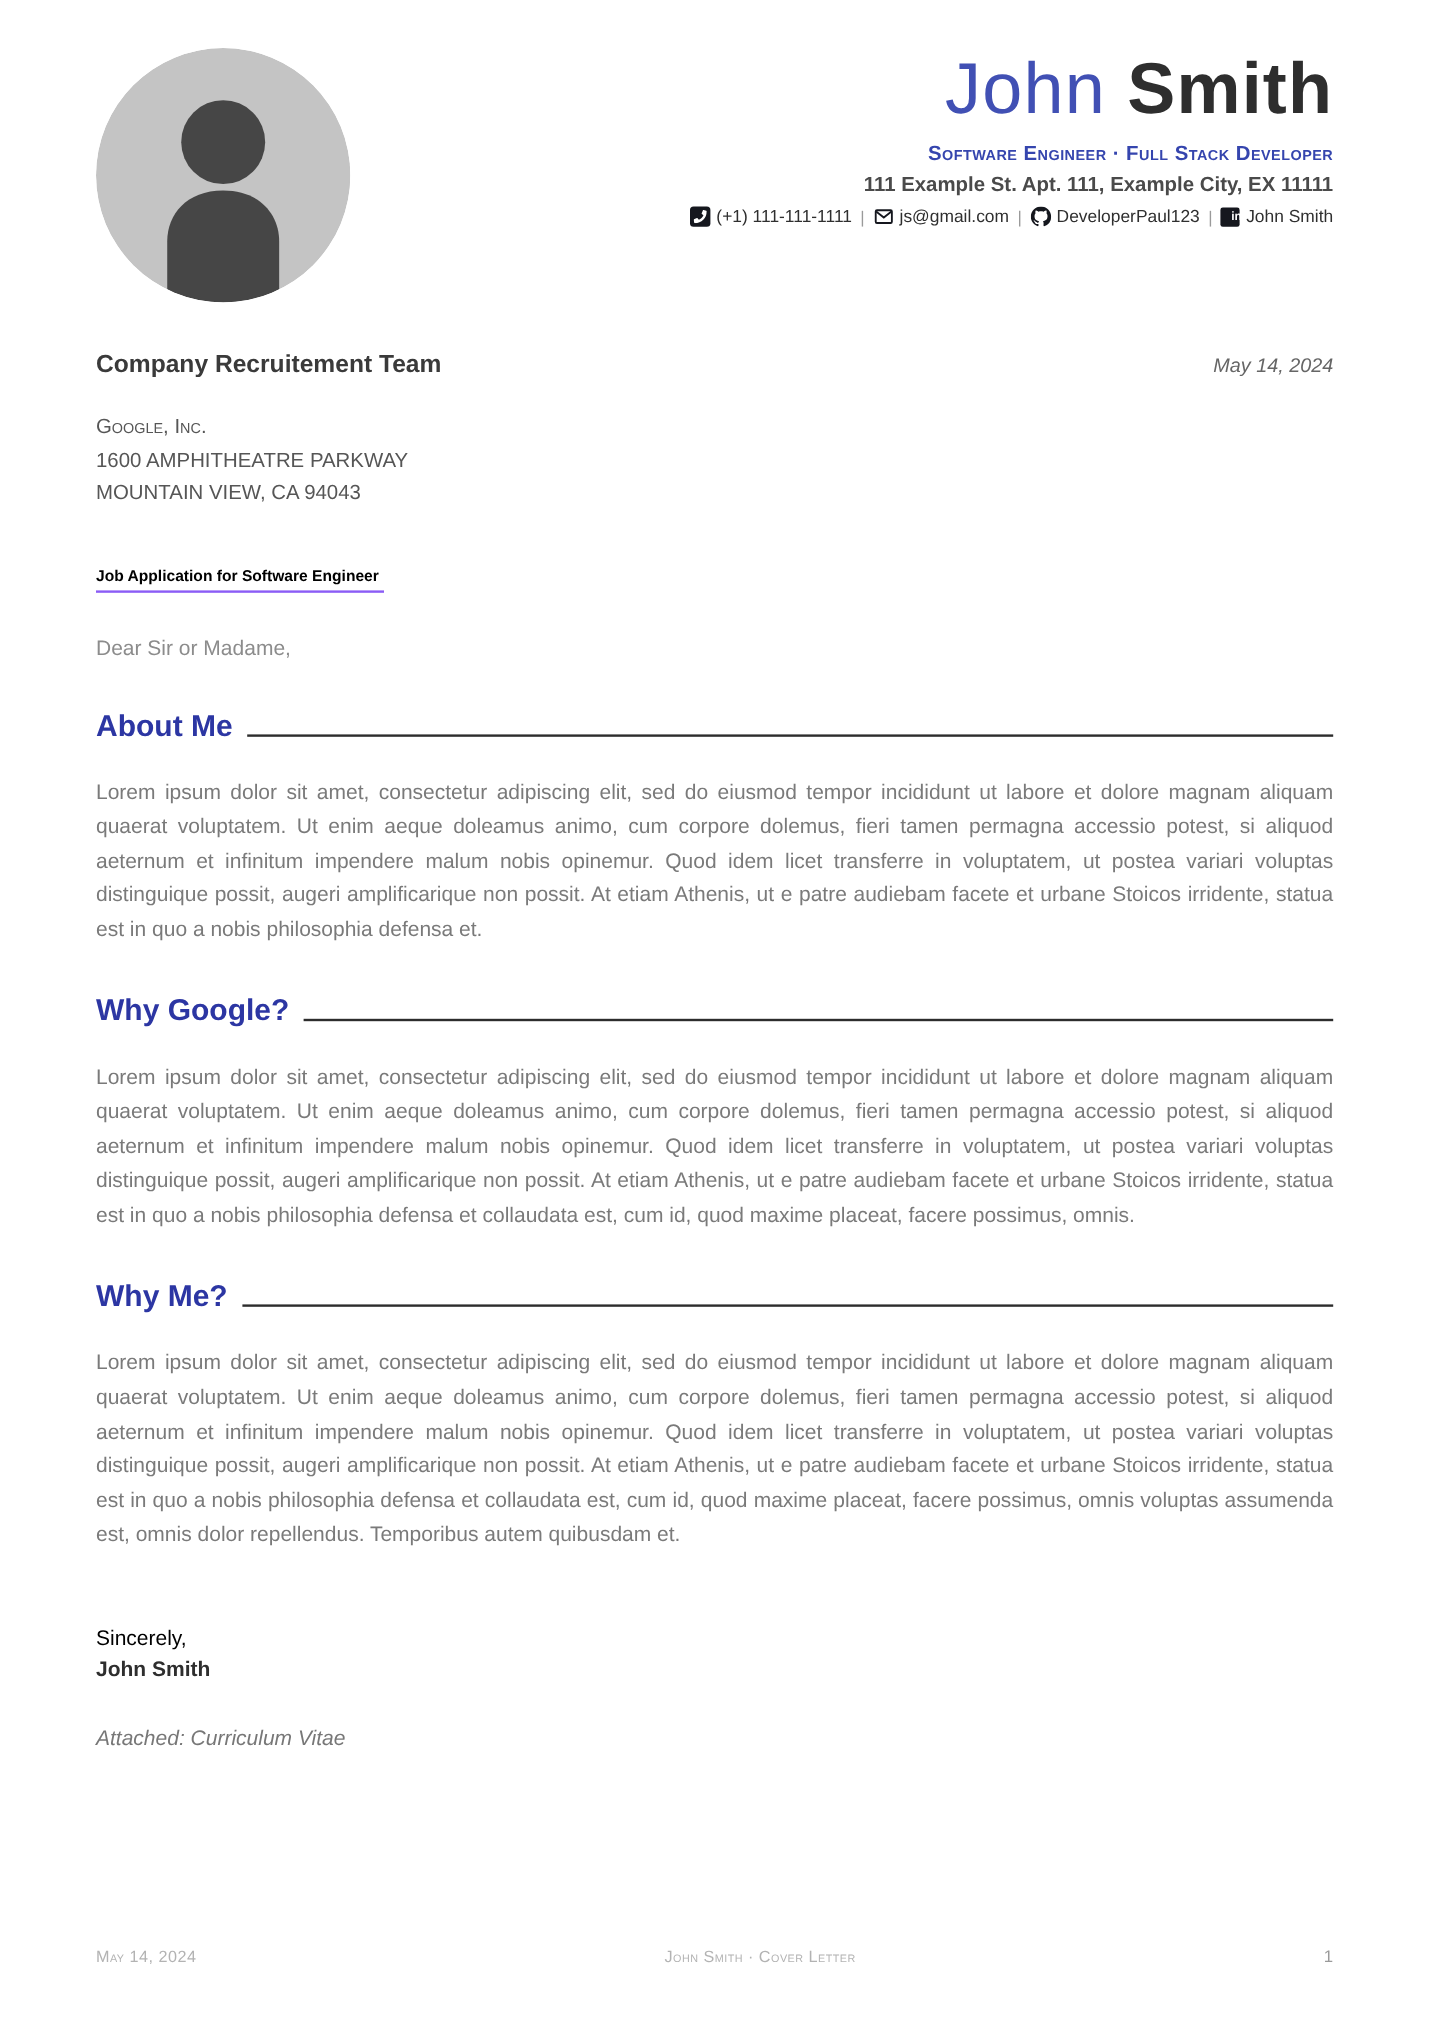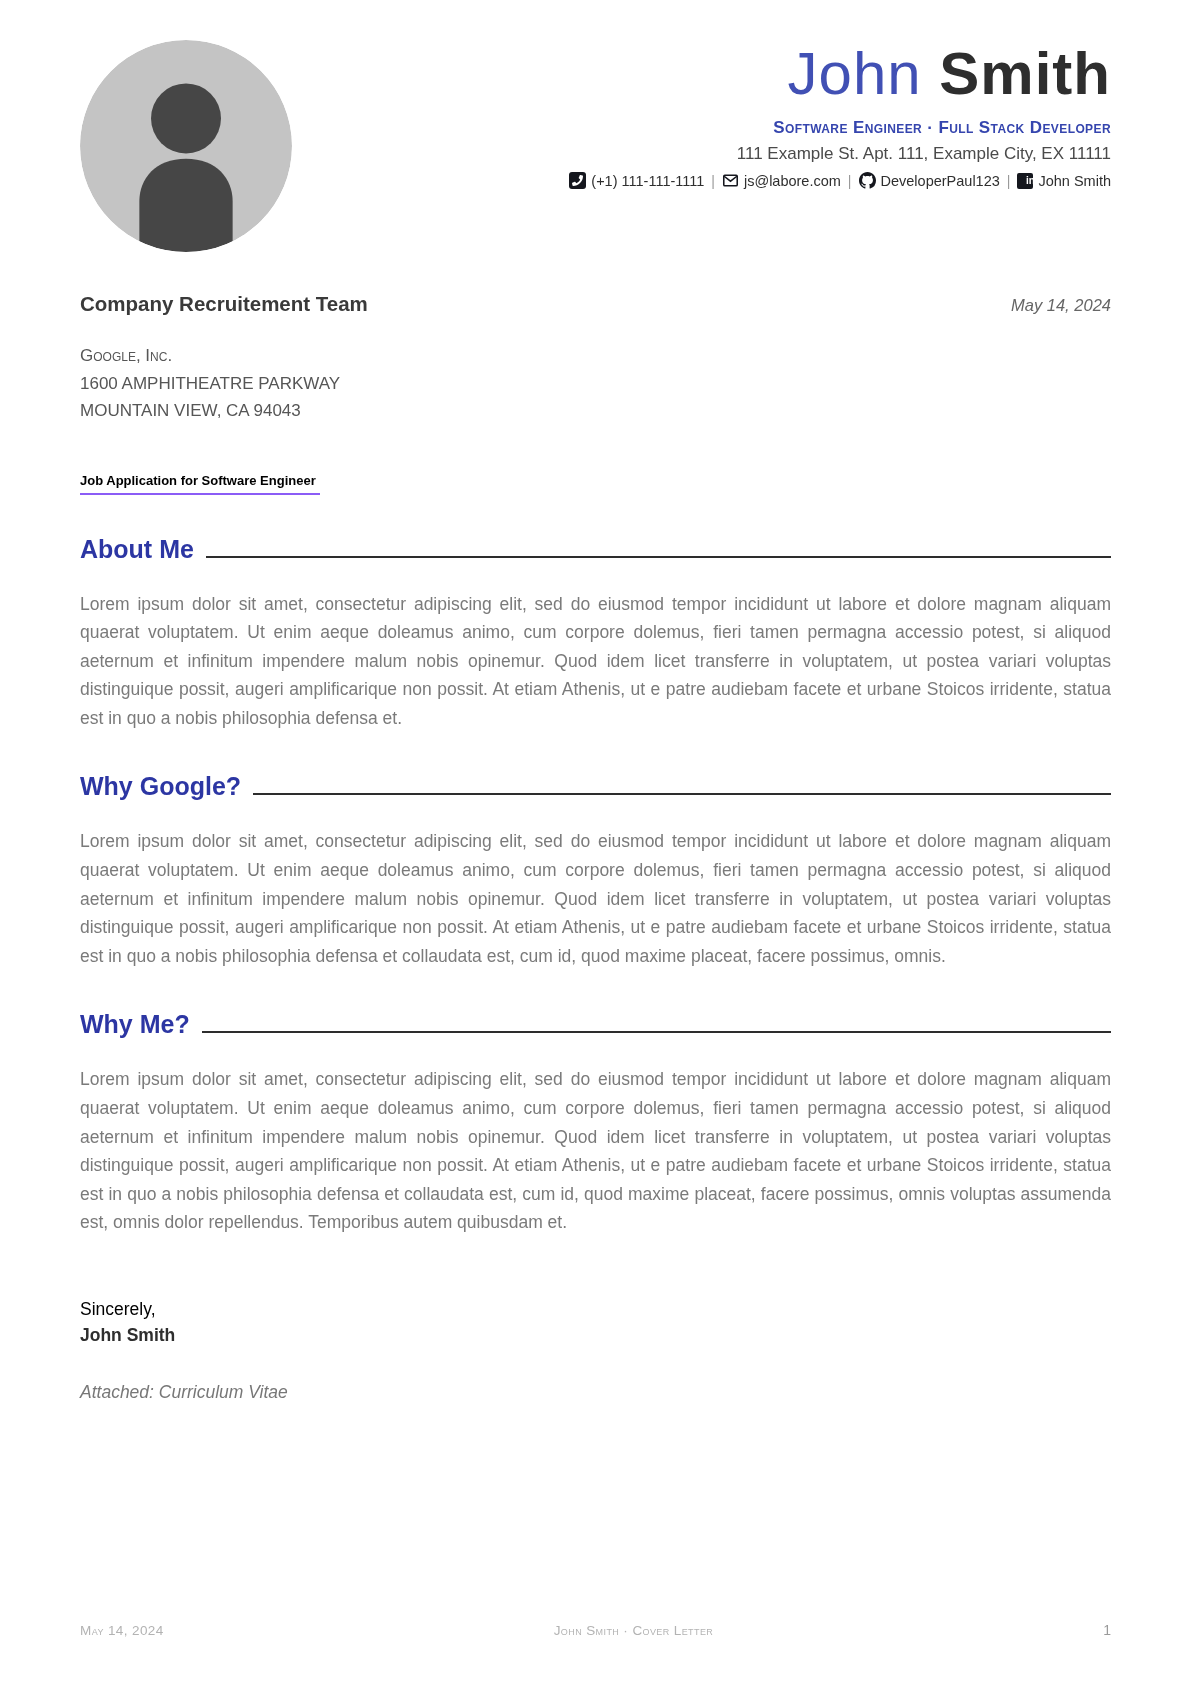--- a/index.html
+++ b/index.html
@@ -14,21 +14,21 @@
   
   .header { display:flex; justify-content:space-between; align-items:flex-start; height:212px; }
   .avatar { width:212px; height:212px; border-radius:50%; overflow:hidden; flex:0 0 auto; }
   .avatar svg { display:block; width:100%; height:100%; }
   .header-right { text-align:right; padding-top:2px; }
   .name { font-size:60px; line-height:1.05; letter-spacing:1px; color:#2f2f2f; }
   .name .first { font-weight:300; color:#4150b4; }
   .name .last { font-weight:700; color:#2e2e2e; }
   .tagline { margin-top:13px; font-size:17px; font-weight:600; letter-spacing:.4px;
              font-variant:small-caps; color:#3545ae; }
-  .addr { margin-top:6px; font-size:17px; font-weight:400; color:#4a4a4a; }
+  .addr { margin-top:6px; font-size:17px; font-weight:700; color:#4a4a4a; }
   .contact-row { margin-top:8px; font-size:14.5px; color:#2f2f2f;
                  display:flex; justify-content:flex-end; align-items:center; gap:7px; }
   .contact-item { display:inline-flex; align-items:flex-end; gap:5px; }
   .sep { color:#9a9a9a; font-size:14px; }
   .icon-box { display:inline-flex; align-items:center; justify-content:center; }
   .sq-icon { width:17px; height:17px; background:#15171e; border-radius:3px;
              color:#ffffff; display:inline-flex; align-items:center; justify-content:center; }
   .sq-icon svg { width:11px; height:11px; fill:#ffffff; }
   .li-icon { width:16px; height:16px; background:#15171e; border-radius:2px;
              color:#ffffff; font-size:10px; font-weight:700;
@@ -107,21 +107,21 @@
           <span>(+1) 111-111-1111</span>
         </span>
         <span class="sep">|</span>
         <span class="contact-item">
           <span class="icon-box line-icon">
             <svg viewBox="0 0 24 24" fill="none" stroke="#15171e" stroke-width="2.2">
                 <rect x="2.5" y="4.5" width="19" height="15" rx="1.5"></rect>
                 <path d="M3 6 l9 7 9-7"></path>
               </svg>
           </span>
-          <span>js@labore.com</span>
+          <span>js@gmail.com</span>
         </span>
         <span class="sep">|</span>
         <span class="contact-item">
           <span class="icon-box line-icon">
             <svg viewBox="0 0 16 16" fill="#15171e">
                 <path d="M8 0C3.58 0 0 3.58 0 8c0 3.54 2.29 6.53 5.47 7.59.4.07.55-.17.55-.38 0-.19-.01-.82-.01-1.49-2.01.37-2.53-.49-2.69-.94-.09-.23-.48-.94-.82-1.13-.28-.15-.68-.52-.01-.53.63-.01 1.08.58 1.23.82.72 1.21 1.87.87 2.33.66.07-.52.28-.87.51-1.07-1.78-.2-3.64-.89-3.64-3.95 0-.87.31-1.59.82-2.15-.08-.2-.36-1.02.08-2.12 0 0 .67-.21 2.2.82.64-.18 1.32-.27 2-.27s1.36.09 2 .27c1.53-1.04 2.2-.82 2.2-.82.44 1.1.16 1.92.08 2.12.51.56.82 1.27.82 2.15 0 3.07-1.87 3.75-3.65 3.95.29.25.54.73.54 1.48 0 1.07-.01 1.93-.01 2.2 0 .21.15.46.55.38A8.01 8.01 0 0 0 16 8c0-4.42-3.58-8-8-8z"></path>
               </svg>
           </span>
           <span>DeveloperPaul123</span>
         </span>
@@ -141,20 +141,21 @@
 
   <div class="company-block">
     <div class="smallcaps">Google, Inc.</div>
     <div>1600 AMPHITHEATRE PARKWAY</div>
     <div>MOUNTAIN VIEW, CA 94043</div>
   </div>
 
   <div class="subject">
     <span>Job Application for Software Engineer</span>
   </div>
+  <div class="salutation">Dear Sir or Madame,</div>
 
   <div class="section">
     <div class="section-head">
       <span class="section-title">About Me</span>
       <span class="section-rule"></span>
     </div>
     <p class="body-par">Lorem ipsum dolor sit amet, consectetur adipiscing elit, sed do eiusmod tempor incididunt ut labore et dolore magnam aliquam quaerat voluptatem. Ut enim aeque doleamus animo, cum corpore dolemus, fieri tamen permagna accessio potest, si aliquod aeternum et infinitum impendere malum nobis opinemur. Quod idem licet transferre in voluptatem, ut postea variari voluptas distinguique possit, augeri amplificarique non possit. At etiam Athenis, ut e patre audiebam facete et urbane Stoicos irridente, statua est in quo a nobis philosophia defensa et.</p>
   </div>
 
   <div class="section">

